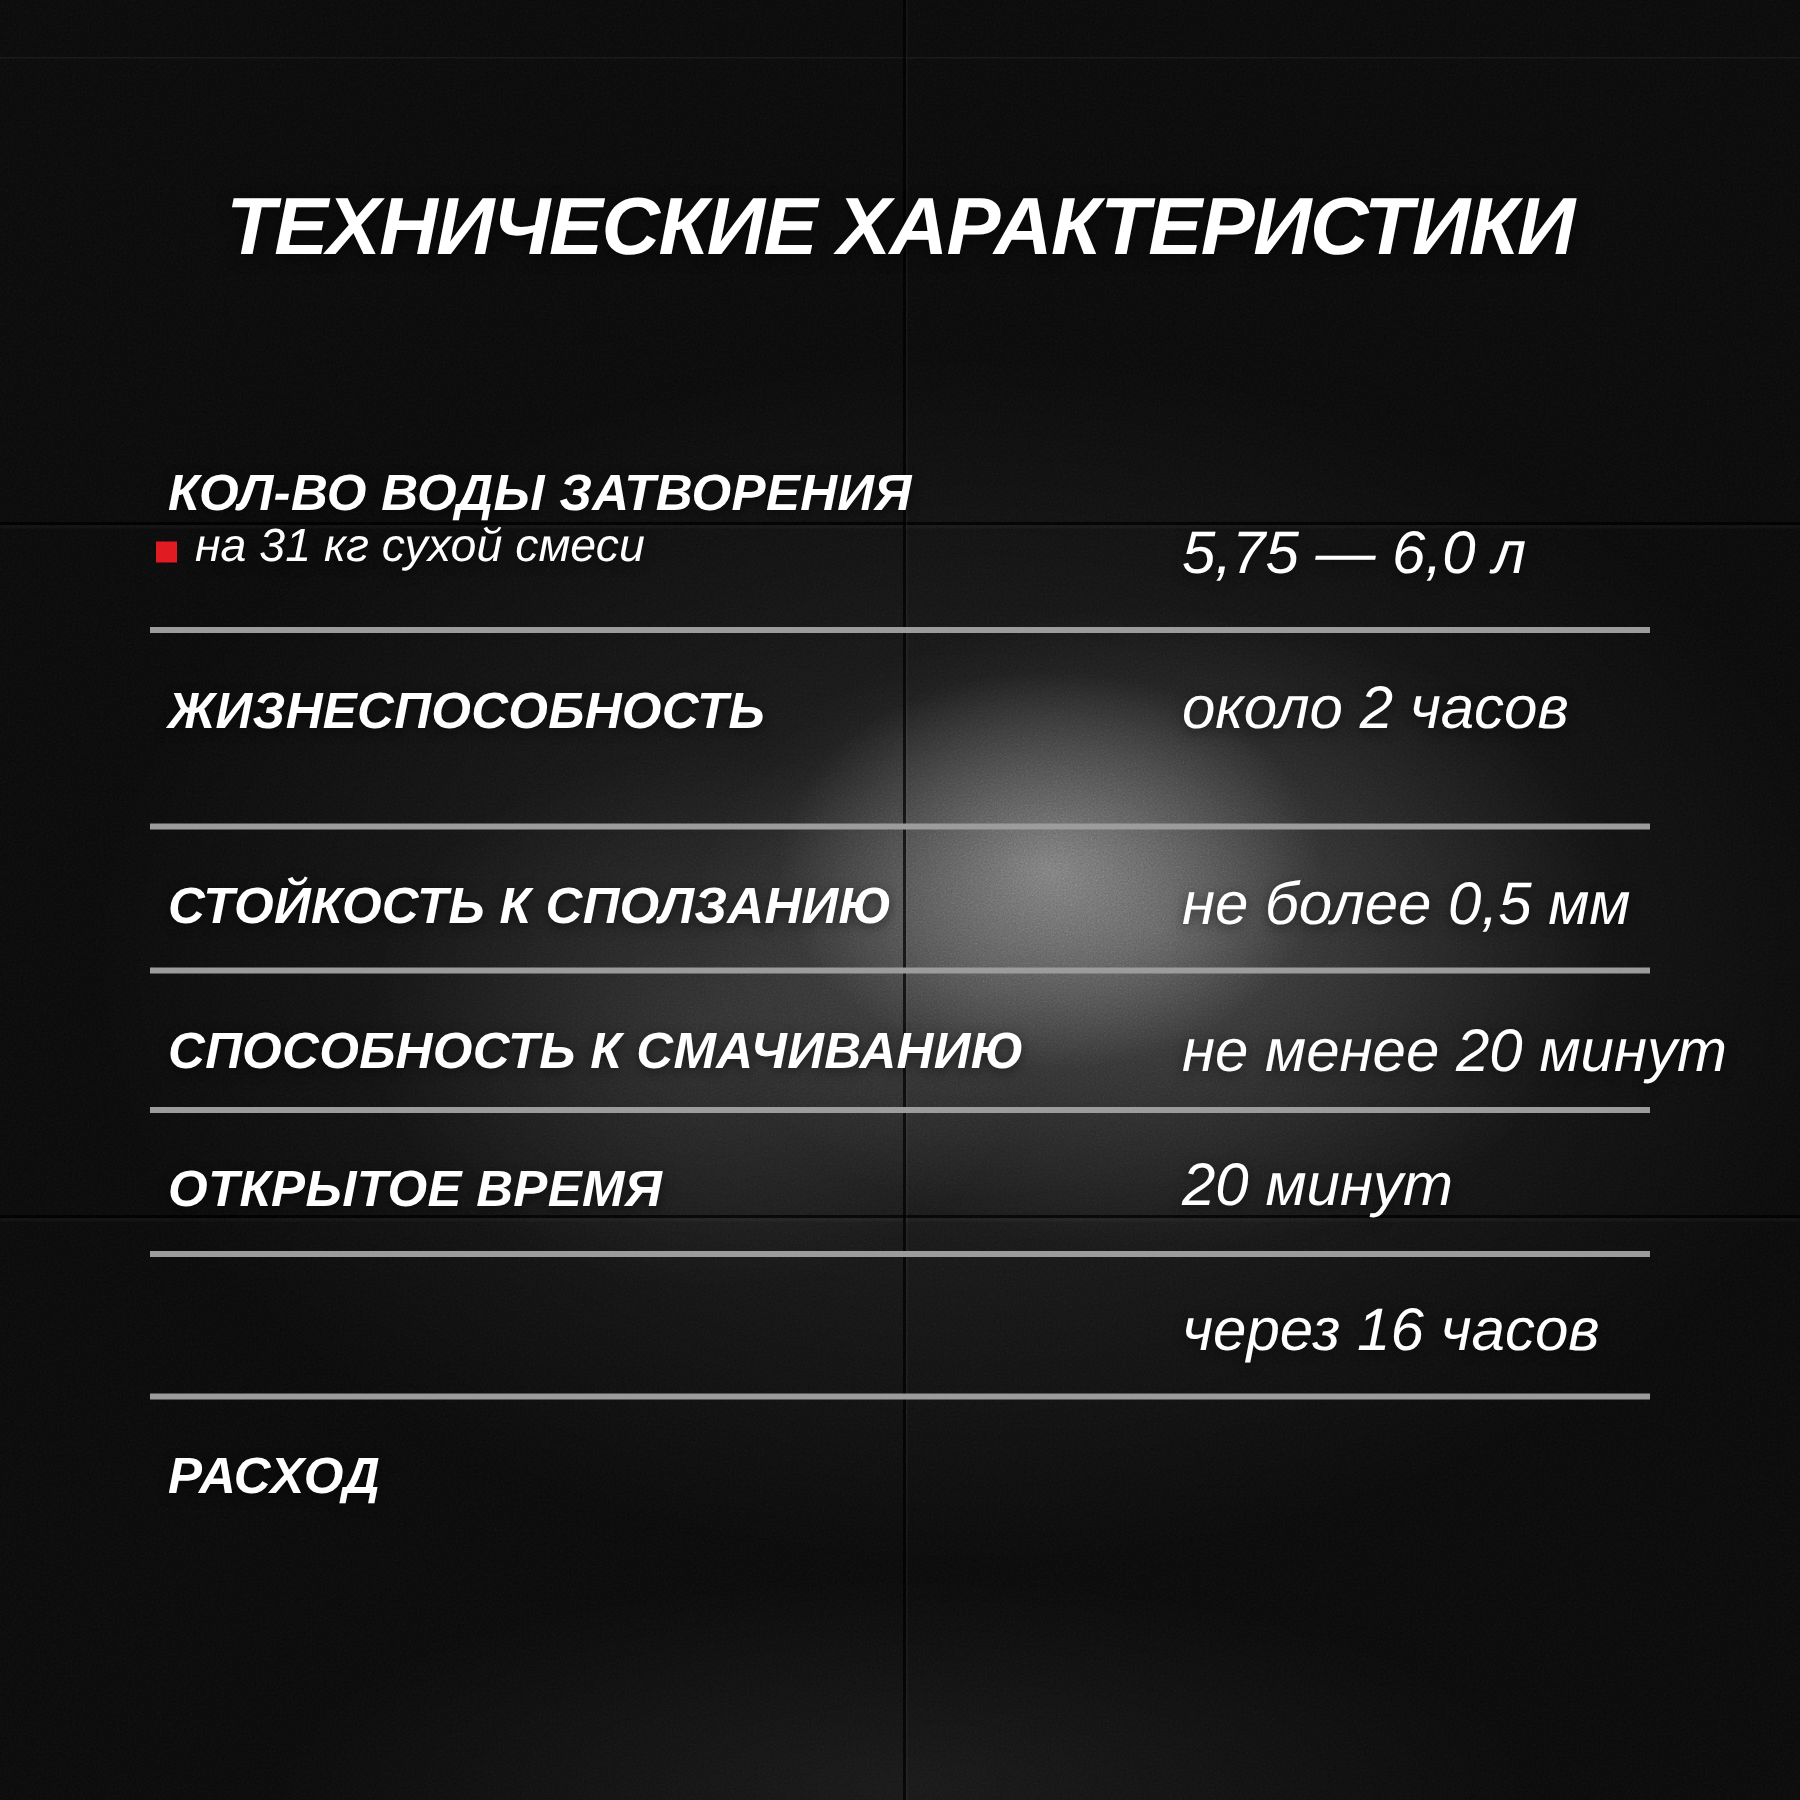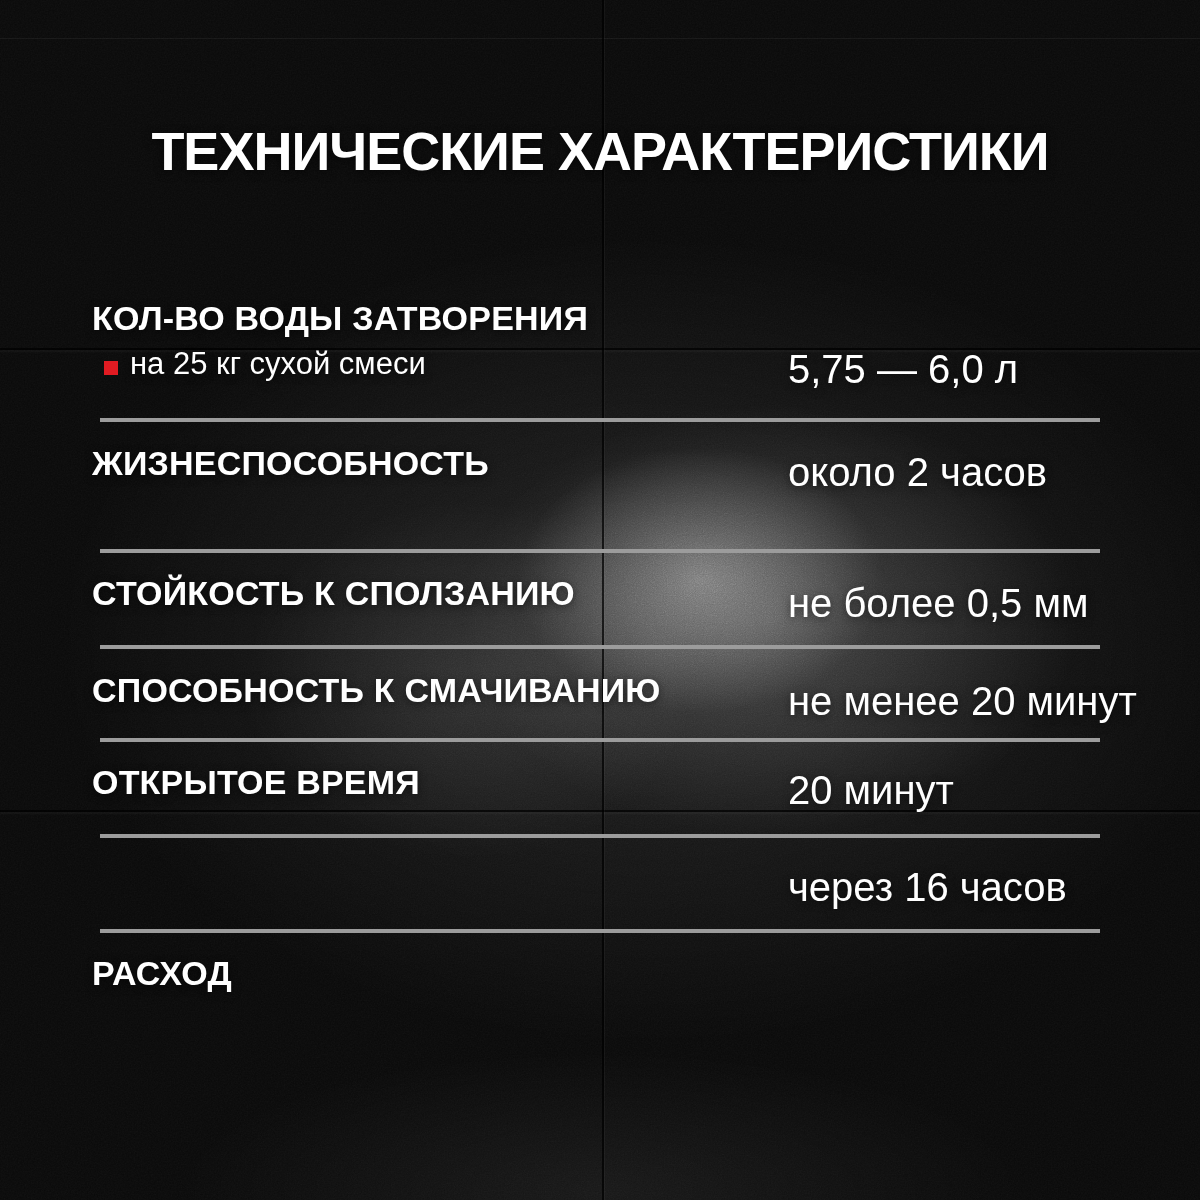--- a/index.html
+++ b/index.html
@@ -26,33 +26,34 @@
   .noise-base{opacity:.05;}
   .noise-overlay{mix-blend-mode:overlay;opacity:.5;}
   .grout{position:absolute;z-index:2;pointer-events:none;}
   .grout-v{left:602px;top:0;width:2px;height:1200px;background:rgba(0,0,0,.72);box-shadow:1px 0 1px rgba(255,255,255,.05);}
   .grout-h{left:0;width:1200px;height:2px;background:rgba(0,0,0,.7);box-shadow:0 2px 2px rgba(255,255,255,.05);}
   .grout-h1{top:348px;}
   .grout-h2{top:810px;}
   .grout-h0{top:38px;height:1px;background:rgba(255,255,255,.055);box-shadow:none;}
 
   
-  .content{position:absolute;inset:0;z-index:3;}
+  .content{position:absolute;inset:0;z-index:3;font-style:italic;}
   .page-title{
     position:absolute;top:86px;left:0;width:1200px;
     text-align:center;
     font-size:54px;font-weight:700;letter-spacing:-1px;
     line-height:1.1;
     text-shadow:0 2px 10px rgba(0,0,0,.6);
   }
   .label-heading{
-    position:absolute;left:92px;
+    position:absolute;left:112px;
     font-size:34px;font-weight:700;letter-spacing:.2px;line-height:1.2;
     text-shadow:0 2px 8px rgba(0,0,0,.55);
     white-space:nowrap;
+    margin-top:11px;
   }
   .sub-label{
     position:absolute;left:100px;
     font-size:31px;font-weight:400;line-height:1.25;
     text-shadow:0 2px 8px rgba(0,0,0,.55);
     white-space:nowrap;
   }
   .sub-label.with-bullet{left:130px;}
   .bullet{
     position:absolute;left:104px;width:14px;height:14px;
@@ -93,21 +94,21 @@
   <div class="grout grout-h grout-h1"></div>
   <div class="grout grout-h grout-h2"></div>
   <div class="grout grout-v"></div>
 
   <div class="content">
 
     <h1 class="page-title">ТЕХНИЧЕСКИЕ ХАРАКТЕРИСТИКИ</h1>
 
     <div class="label-heading" style="top:298px">КОЛ-ВО ВОДЫ ЗАТВОРЕНИЯ</div>
     <span class="bullet" style="top:361px"></span>
-    <div class="sub-label with-bullet" style="top:345px">на 25 кг сухой смеси</div>
+    <div class="sub-label with-bullet" style="top:345px">на 31 кг сухой смеси</div>
     <div class="value" style="top:342px">5,75 — 6,0 л</div>
 
     <div class="rule" style="top: 418px; background: rgb(156, 156, 156);"></div>
 
     <div class="label-heading" style="top:443px">ЖИЗНЕСПОСОБНОСТЬ</div>
     <div class="value" style="top:445px">около 2 часов</div>
 
     <div class="rule" style="top: 549px; background: rgb(156, 156, 156);"></div>
 
     <div class="label-heading" style="top:573px">СТОЙКОСТЬ К СПОЛЗАНИЮ</div>

